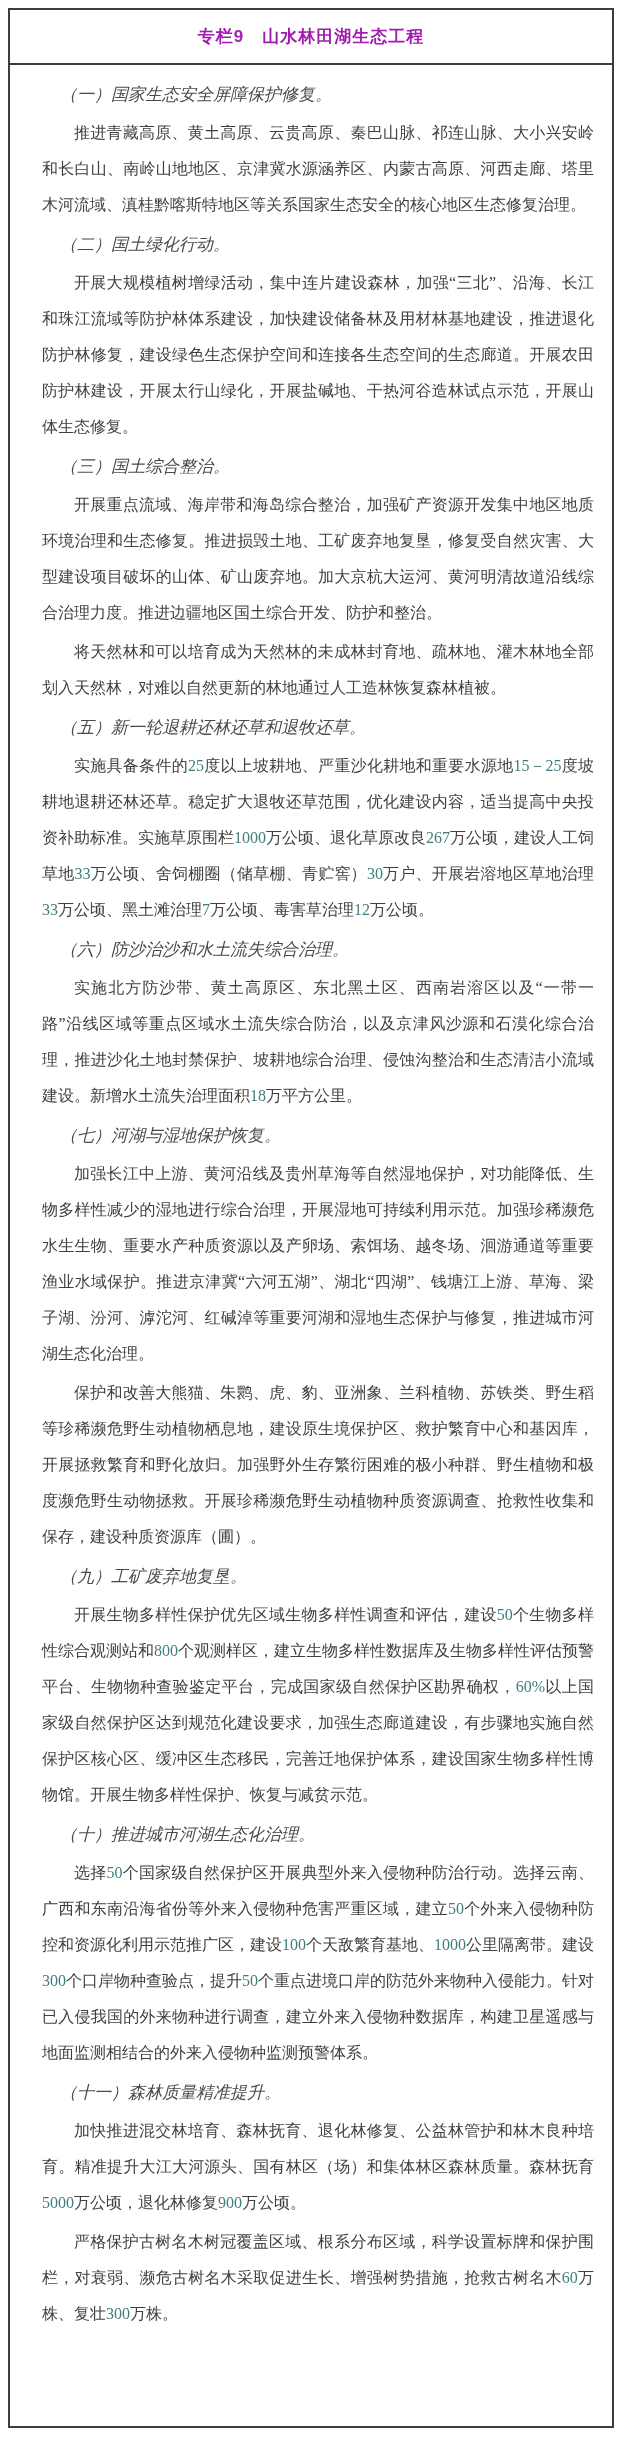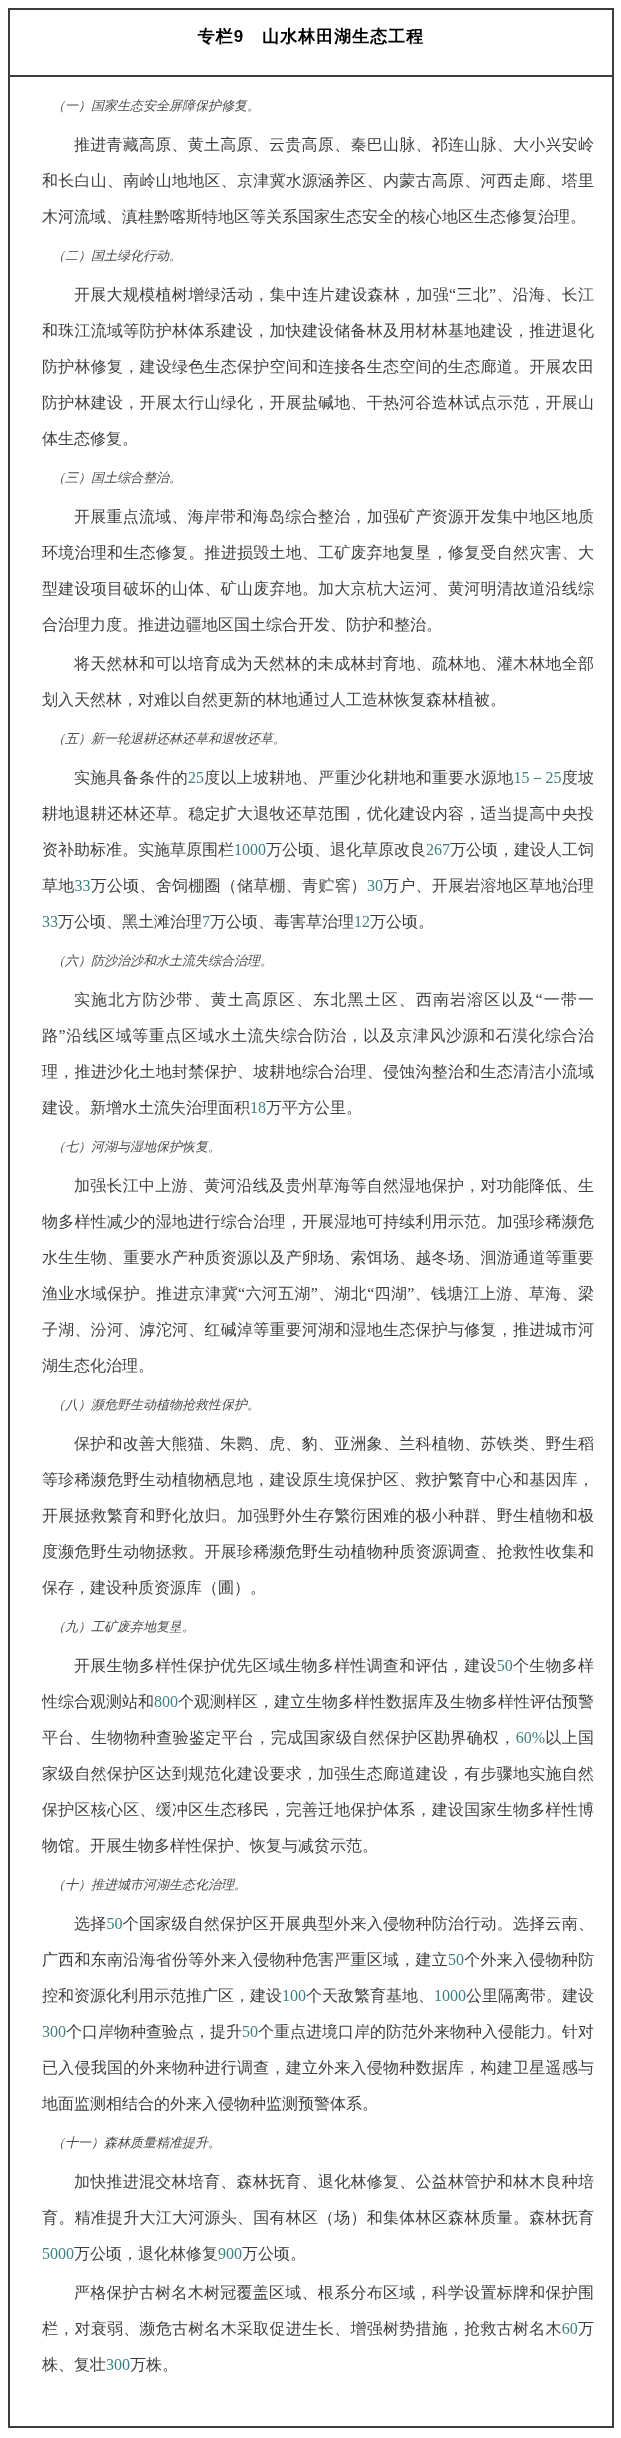--- a/index.html
+++ b/index.html
@@ -17,41 +17,41 @@
   .doc-box {
     box-sizing: border-box;
     width: 100%;
     min-height: 2420px;
     border: 2px solid #3d3d3d;
     background: #ffffff;
   }
   .doc-title {
     text-align: center;
     font-weight: bold;
-    color: #000000;
+    color: #a21caf;
     font-size: 17px;
     line-height: 20px;
-    padding: 17px 10px 28px 10px;
+    padding: 17px 10px 16px 10px;
     border-bottom: 2px solid #3d3d3d;
     font-family: "Liberation Sans", "DejaVu Sans", sans-serif;
     letter-spacing: 1px;
   }
   .doc-body {
     padding: 8px 18px 26px 16px;
     color: #3f3f3f;
     font-size: 16px;
     line-height: 36px;
     text-align: justify;
   }
   .section-heading {
     text-indent: 2em;
     font-style: italic;
     font-family: "DejaVu Serif", serif;
     color: #4a4a4a;
-    font-size: 13px;
+    font-size: 17px;
     line-height: 36px;
     margin: 3px 0 3px 0;
     text-align: left;
   }
   .para {
     text-indent: 2em;
     margin: 3px 0 3px 16px;
     color: #3f3f3f;
   }
   .num {
@@ -72,21 +72,20 @@
         <div class="para">开展大规模植树增绿活动，集中连片建设森林，加强“三北”、沿海、长江和珠江流域等防护林体系建设，加快建设储备林及用材林基地建设，推进退化防护林修复，建设绿色生态保护空间和连接各生态空间的生态廊道。开展农田防护林建设，开展太行山绿化，开展盐碱地、干热河谷造林试点示范，开展山体生态修复。</div>
         <div class="section-heading">（三）国土综合整治。</div>
         <div class="para">开展重点流域、海岸带和海岛综合整治，加强矿产资源开发集中地区地质环境治理和生态修复。推进损毁土地、工矿废弃地复垦，修复受自然灾害、大型建设项目破坏的山体、矿山废弃地。加大京杭大运河、黄河明清故道沿线综合治理力度。推进边疆地区国土综合开发、防护和整治。</div>
         <div class="para">将天然林和可以培育成为天然林的未成林封育地、疏林地、灌木林地全部划入天然林，对难以自然更新的林地通过人工造林恢复森林植被。</div>
         <div class="section-heading">（五）新一轮退耕还林还草和退牧还草。</div>
         <div class="para">实施具备条件的<span class="num">25</span>度以上坡耕地、严重沙化耕地和重要水源地<span class="num">15－25</span>度坡耕地退耕还林还草。稳定扩大退牧还草范围，优化建设内容，适当提高中央投资补助标准。实施草原围栏<span class="num">1000</span>万公顷、退化草原改良<span class="num">267</span>万公顷，建设人工饲草地<span class="num">33</span>万公顷、舍饲棚圈（储草棚、青贮窖）<span class="num">30</span>万户、开展岩溶地区草地治理<span class="num">33</span>万公顷、黑土滩治理<span class="num">7</span>万公顷、毒害草治理<span class="num">12</span>万公顷。</div>
         <div class="section-heading">（六）防沙治沙和水土流失综合治理。</div>
         <div class="para">实施北方防沙带、黄土高原区、东北黑土区、西南岩溶区以及“一带一路”沿线区域等重点区域水土流失综合防治，以及京津风沙源和石漠化综合治理，推进沙化土地封禁保护、坡耕地综合治理、侵蚀沟整治和生态清洁小流域建设。新增水土流失治理面积<span class="num">18</span>万平方公里。</div>
         <div class="section-heading">（七）河湖与湿地保护恢复。</div>
         <div class="para">加强长江中上游、黄河沿线及贵州草海等自然湿地保护，对功能降低、生物多样性减少的湿地进行综合治理，开展湿地可持续利用示范。加强珍稀濒危水生生物、重要水产种质资源以及产卵场、索饵场、越冬场、洄游通道等重要渔业水域保护。推进京津冀“六河五湖”、湖北“四湖”、钱塘江上游、草海、梁子湖、汾河、滹沱河、红碱淖等重要河湖和湿地生态保护与修复，推进城市河湖生态化治理。</div>
-        <div class="section-heading">（八）濒危野生动植物抢救性保护。</div>
         <div class="para">保护和改善大熊猫、朱鹮、虎、豹、亚洲象、兰科植物、苏铁类、野生稻等珍稀濒危野生动植物栖息地，建设原生境保护区、救护繁育中心和基因库，开展拯救繁育和野化放归。加强野外生存繁衍困难的极小种群、野生植物和极度濒危野生动物拯救。开展珍稀濒危野生动植物种质资源调查、抢救性收集和保存，建设种质资源库（圃）。</div>
         <div class="section-heading">（九）工矿废弃地复垦。</div>
         <div class="para">开展生物多样性保护优先区域生物多样性调查和评估，建设<span class="num">50</span>个生物多样性综合观测站和<span class="num">800</span>个观测样区，建立生物多样性数据库及生物多样性评估预警平台、生物物种查验鉴定平台，完成国家级自然保护区勘界确权，<span class="num">60%</span>以上国家级自然保护区达到规范化建设要求，加强生态廊道建设，有步骤地实施自然保护区核心区、缓冲区生态移民，完善迁地保护体系，建设国家生物多样性博物馆。开展生物多样性保护、恢复与减贫示范。</div>
         <div class="section-heading">（十）推进城市河湖生态化治理。</div>
         <div class="para">选择<span class="num">50</span>个国家级自然保护区开展典型外来入侵物种防治行动。选择云南、广西和东南沿海省份等外来入侵物种危害严重区域，建立<span class="num">50</span>个外来入侵物种防控和资源化利用示范推广区，建设<span class="num">100</span>个天敌繁育基地、<span class="num">1000</span>公里隔离带。建设<span class="num">300</span>个口岸物种查验点，提升<span class="num">50</span>个重点进境口岸的防范外来物种入侵能力。针对已入侵我国的外来物种进行调查，建立外来入侵物种数据库，构建卫星遥感与地面监测相结合的外来入侵物种监测预警体系。</div>
         <div class="section-heading">（十一）森林质量精准提升。</div>
         <div class="para">加快推进混交林培育、森林抚育、退化林修复、公益林管护和林木良种培育。精准提升大江大河源头、国有林区（场）和集体林区森林质量。森林抚育<span class="num">5000</span>万公顷，退化林修复<span class="num">900</span>万公顷。</div>
         <div class="para">严格保护古树名木树冠覆盖区域、根系分布区域，科学设置标牌和保护围栏，对衰弱、濒危古树名木采取促进生长、增强树势措施，抢救古树名木<span class="num">60</span>万株、复壮<span class="num">300</span>万株。</div>
       </div>
   </div>

